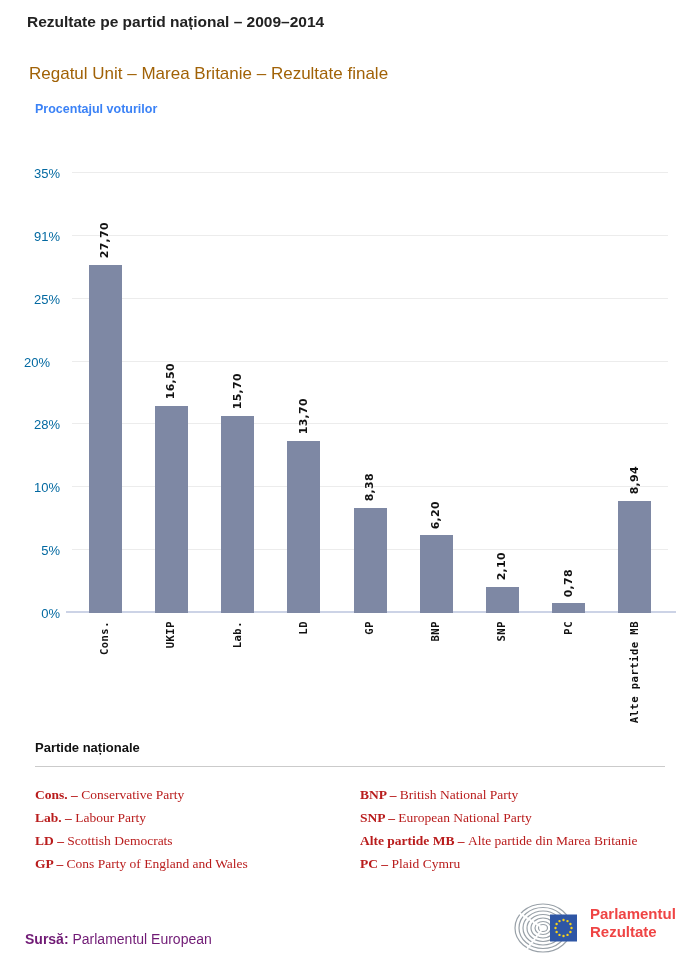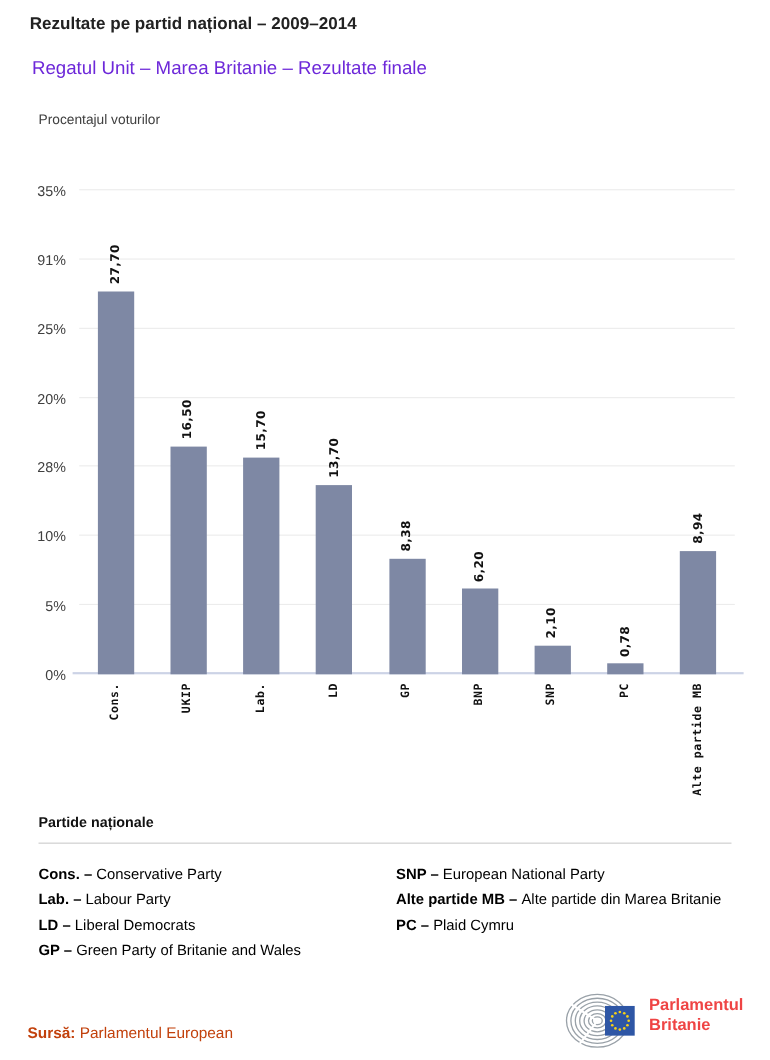--- a/index.html
+++ b/index.html
@@ -1,47 +1,47 @@
 <!DOCTYPE html>
 <html><head>
 <meta charset="utf-8">
 <style>
   html,body{margin:0;padding:0;background:#ffffff;}
   .page{
     position:relative;width:700px;height:964px;background:#fff;overflow:hidden;
     font-family:"Liberation Sans",sans-serif;color:#1a1a1a;
   }
   .title{position:absolute;left:27px;top:13px;font-size:15.5px;font-weight:700;color:#222;}
-  .subtitle{position:absolute;left:29px;top:52px;font-size:17px;font-weight:400;color:#6d28d9;}
-  .axis-title{position:absolute;left:35px;top:102px;font-size:12.5px;font-weight:400;color:#404040;}
+  .subtitle{position:absolute;left:29px;top:64px;font-size:17px;font-weight:400;color:#a16207;}
+  .axis-title{position:absolute;left:35px;top:102px;font-size:12.5px;font-weight:700;color:#3b82f6;}
 
   .plot{position:absolute;left:72px;top:173px;width:596px;height:440px;}
   .gridline{position:absolute;left:0;width:100%;height:1px;background:#ececec;}
   .gridline.baseline{height:2px;background:#ccd3e6;left:-6px;width:calc(100% + 14px);}
-  .ylabel{position:absolute;left:-58px;width:46px;text-align:right;font-size:13px;color:#404040;}
+  .ylabel{position:absolute;left:-58px;width:46px;text-align:right;font-size:13px;color:#0369a1;}
   .bar{position:absolute;bottom:0;}
 
   .vtext{
     writing-mode:vertical-rl;transform:rotate(180deg);
     white-space:nowrap;position:absolute;line-height:13px;
   }
   .val-label{font-size:11px;font-weight:700;color:#111;letter-spacing:0.3px;font-family:"DejaVu Sans",sans-serif;}
   .x-labels{position:absolute;left:72px;top:621px;width:596px;height:105px;}
   .x-label{font-family:"DejaVu Sans Mono",monospace;font-size:10.5px;font-weight:700;color:#111;letter-spacing:0.5px;top:0;}
 
   .legend-heading{position:absolute;left:35px;top:740px;font-size:13px;font-weight:700;color:#111;}
   .legend-rule{position:absolute;left:35px;top:766px;width:630px;height:1px;background:#cbcbcb;}
   .legend-columns{position:absolute;left:0;top:783px;width:700px;}
   .legend-col{position:absolute;top:0;}
   .legend-col.col0{left:35px;width:320px;}
   .legend-col.col1{left:360px;width:330px;}
-  .legend-item{height:23px;line-height:23px;font-size:13.5px;color:#000000;white-space:nowrap;}
+  .legend-item{height:23px;line-height:23px;font-size:13.5px;color:#b91c1c;white-space:nowrap;font-family:Liberation Serif, serif;}
   .legend-item .abbr{font-weight:700;}
 
-  .source{position:absolute;left:25px;top:931px;font-size:14px;color:#c2410c;text-align:right;}
+  .source{position:absolute;left:25px;top:931px;font-size:14px;color:#701a75;text-align:right;}
   .source .src-label{font-weight:700;}
 
   .logo{position:absolute;left:513px;top:899px;width:185px;height:58px;}
   .logo-svg{position:absolute;left:0;top:0;}
   .logo-text{position:absolute;left:77px;top:6px;font-size:15px;font-weight:700;line-height:18px;}
 </style>
 </head>
 <body>
 
 <div class="page">
@@ -53,21 +53,21 @@
   <div class="plot">
       <div class="gridline baseline" style="bottom: 0px;"></div>
       <div class="ylabel" style="bottom: -8px;">0%</div>
       <div class="gridline" style="bottom: 62.8571px;"></div>
       <div class="ylabel" style="bottom: 54.8571px;">5%</div>
       <div class="gridline" style="bottom: 125.714px;"></div>
       <div class="ylabel" style="bottom: 117.714px;">10%</div>
       <div class="gridline" style="bottom: 188.571px;"></div>
       <div class="ylabel" style="bottom: 180.571px;">28%</div>
       <div class="gridline" style="bottom: 251.429px;"></div>
-      <div class="ylabel" style="bottom: 243.429px;">20%</div>
+      <div class="ylabel" style="bottom: 243.429px; text-align: center;">20%</div>
       <div class="gridline" style="bottom: 314.286px;"></div>
       <div class="ylabel" style="bottom: 306.286px;">25%</div>
       <div class="gridline" style="bottom: 377.143px;"></div>
       <div class="ylabel" style="bottom: 369.143px;">91%</div>
       <div class="gridline" style="bottom: 440px;"></div>
       <div class="ylabel" style="bottom: 432px;">35%</div>
       <div class="bar" style="left: 16.6111px; width: 33px; height: 348.229px; background: rgb(126, 136, 164);"></div>
       <div class="vtext val-label" style="left: 26.1111px; bottom: 354.229px;">27,70</div>
       <div class="bar" style="left: 82.8333px; width: 33px; height: 207.429px; background: rgb(126, 136, 164);"></div>
       <div class="vtext val-label" style="left: 92.3333px; bottom: 213.429px;">16,50</div>
@@ -97,24 +97,25 @@
       <div class="vtext x-label" style="left: 489.667px; top: 0px;">PC</div>
       <div class="vtext x-label" style="left: 555.889px; top: 0px;">Alte partide MB</div>
     </div>
 
   <div class="legend-heading">Partide naționale</div>
   <div class="legend-rule"></div>
   <div class="legend-columns">
       <div class="legend-col col0">
         <div class="legend-item"><span class="abbr">Cons. – </span><span>Conservative Party</span></div>
         <div class="legend-item"><span class="abbr">Lab. – </span><span>Labour Party</span></div>
-        <div class="legend-item"><span class="abbr">LD – </span><span>Liberal Democrats</span></div>
-        <div class="legend-item"><span class="abbr">GP – </span><span>Green Party of Britanie and Wales</span></div>
+        <div class="legend-item"><span class="abbr">LD – </span><span>Scottish Democrats</span></div>
+        <div class="legend-item"><span class="abbr">GP – </span><span>Cons Party of England and Wales</span></div>
       </div>
       <div class="legend-col col1">
+        <div class="legend-item"><span class="abbr">BNP – </span><span>British National Party</span></div>
         <div class="legend-item"><span class="abbr">SNP – </span><span>European National Party</span></div>
         <div class="legend-item"><span class="abbr">Alte partide MB – </span><span>Alte partide din Marea Britanie</span></div>
         <div class="legend-item"><span class="abbr">PC – </span><span>Plaid Cymru</span></div>
       </div>
     </div>
 
   <div class="source">
     <span class="src-label">Sursă:</span><span> Parlamentul European</span>
   </div>
 
@@ -144,17 +145,17 @@
         <circle cx="42.5" cy="29" r="1.2"></circle>
           <circle cx="43.6" cy="25" r="1.2"></circle>
         <circle cx="46.5" cy="22.1" r="1.2"></circle>
           <circle cx="50.5" cy="21" r="1.2"></circle>
         <circle cx="54.5" cy="22.1" r="1.2"></circle>
           <circle cx="57.4" cy="25" r="1.2"></circle>
       </g>
     </svg>
     <div class="logo-text" style="color: #ef4444;">
       <div>Parlamentul</div>
-      <div>Britanie</div>
+      <div>Rezultate</div>
     </div>
   </div>
 
 </div>
 
 </body></html>

